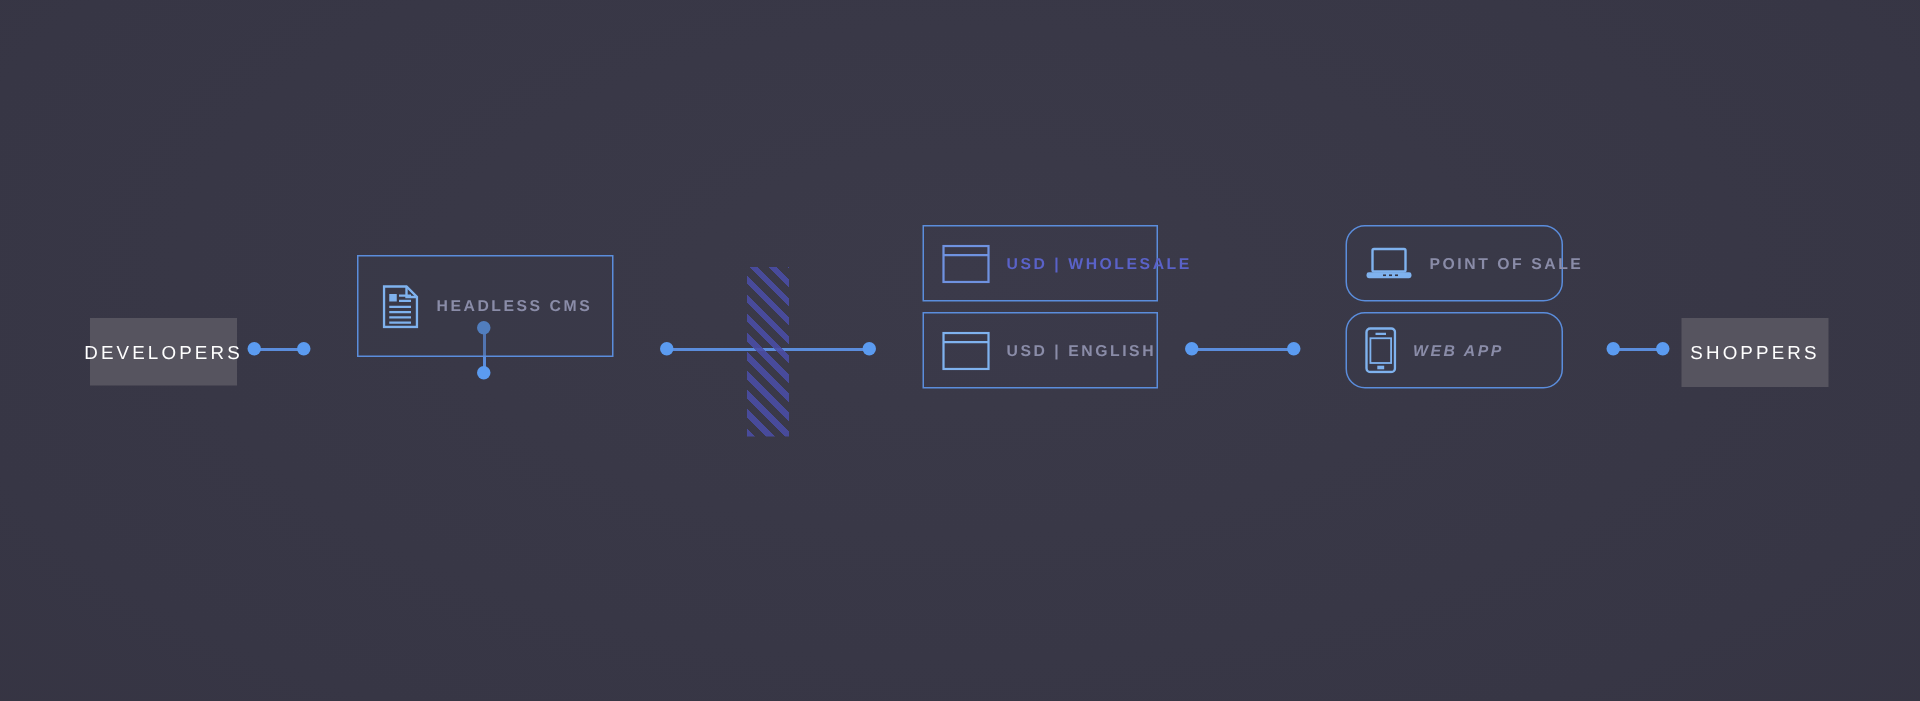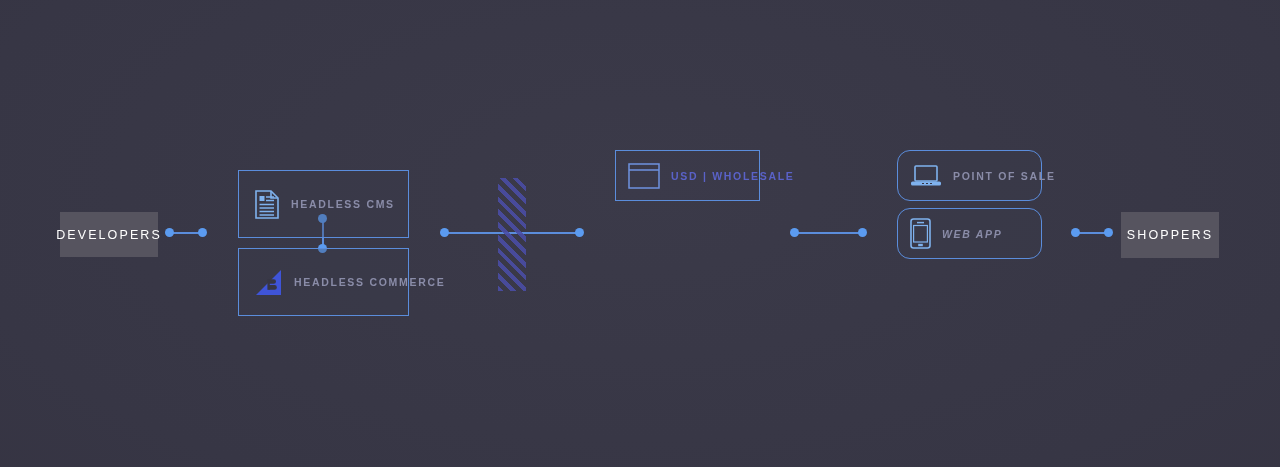--- a/index.html
+++ b/index.html
@@ -61,21 +61,21 @@
     white-space: nowrap;
   }
   .card .lbl.accent { color: #5a62c8; }
 
   
   #card-cms      { left: 238px; top: 150px; width: 171px; height: 68px; padding-left: 16px; margin-top: 20px; }
   #card-commerce { left: 238px; top: 248px; width: 171px; height: 68px; padding-left: 16px; }
   #card-cms .lbl, #card-commerce .lbl { margin-left: 12px; }
 
   
-  .card-mid { left: 615px; width: 145px; height: 51px; padding-left: 12px; }
+  .card-mid { left: 615px; width: 157px; height: 51px; padding-left: 12px; }
   #card-wholesale { top: 150px; }
   #card-english   { top: 208px; }
   #card-french    { top: 266px; }
   .card-mid .lbl { margin-left: 11px; }
 
   
   .card-right { left: 897px; width: 145px; height: 51px; padding-left: 12px; border-radius: 13px; }
   #card-pos    { top: 150px; }
   #card-webapp { top: 208px; font-style: italic; }
   #card-mobile { top: 266px; }
@@ -186,42 +186,40 @@
           <line x1="4.5" y1="14.5" x2="19" y2="14.5"></line>
           <line x1="4.5" y1="18" x2="19" y2="18"></line>
           <line x1="4.5" y1="21.5" x2="19" y2="21.5"></line>
           <line x1="4.5" y1="25" x2="19" y2="25"></line>
         </g>
       </svg>
     </span>
     <span class="lbl">HEADLESS CMS</span>
   </div>
 
-  <div class="card" id="card-commerce">
-    <span class="ico">
-      <svg width="27" height="27" viewBox="0 0 27 27">
-        <path d="M26 1 L26 26 L1 26 Z" fill="#3f54d8"></path>
-        <path d="M13.6 10.2 h5.1 a2.3 2.3 0 0 1 0 4.6 h-5.1 z
-                 M13.6 16.0 h5.9 a2.4 2.4 0 0 1 0 4.8 h-5.9 z" fill="#373644"></path>
-        <path d="M13.6 10.2 v10.6" stroke="#373644" stroke-width="2.4" fill="none"></path>
-      </svg>
-    </span>
-    <span class="lbl">HEADLESS COMMERCE</span>
-  </div>
 
   <div class="card card-mid" id="card-wholesale">
     <span class="ico">
       <svg width="32" height="26" viewBox="0 0 32 26">
         <rect x="1" y="1" width="30" height="24" fill="none" stroke="#6f92e0" stroke-width="1.5"></rect>
         <line x1="1" y1="7" x2="31" y2="7" stroke="#6f92e0" stroke-width="1.5"></line>
       </svg>
     </span>
     <span class="lbl accent">USD | WHOLESALE</span>
   </div>
 
+  <div class="card card-mid" id="card-english">
+    <span class="ico">
+      <svg width="32" height="26" viewBox="0 0 32 26">
+        <rect x="1" y="1" width="30" height="24" fill="none" stroke="#7fb2ee" stroke-width="1.5"></rect>
+        <line x1="1" y1="7" x2="31" y2="7" stroke="#7fb2ee" stroke-width="1.5"></line>
+      </svg>
+    </span>
+    <span class="lbl">USD | ENGLISH</span>
+  </div>
 
 
   <div class="card card-right" id="card-pos">
     <span class="ico">
       <svg width="32" height="24" viewBox="0 0 32 24">
         <rect x="5" y="2" width="22" height="15" rx="1" fill="none" stroke="#7fb2ee" stroke-width="1.6"></rect>
         <rect x="1" y="17.5" width="30" height="4" rx="1.6" fill="#7fb2ee"></rect>
         <g stroke="#373644" stroke-width="1.1">
           <line x1="12" y1="19.5" x2="14" y2="19.5"></line>
           <line x1="16" y1="19.5" x2="18" y2="19.5"></line>

